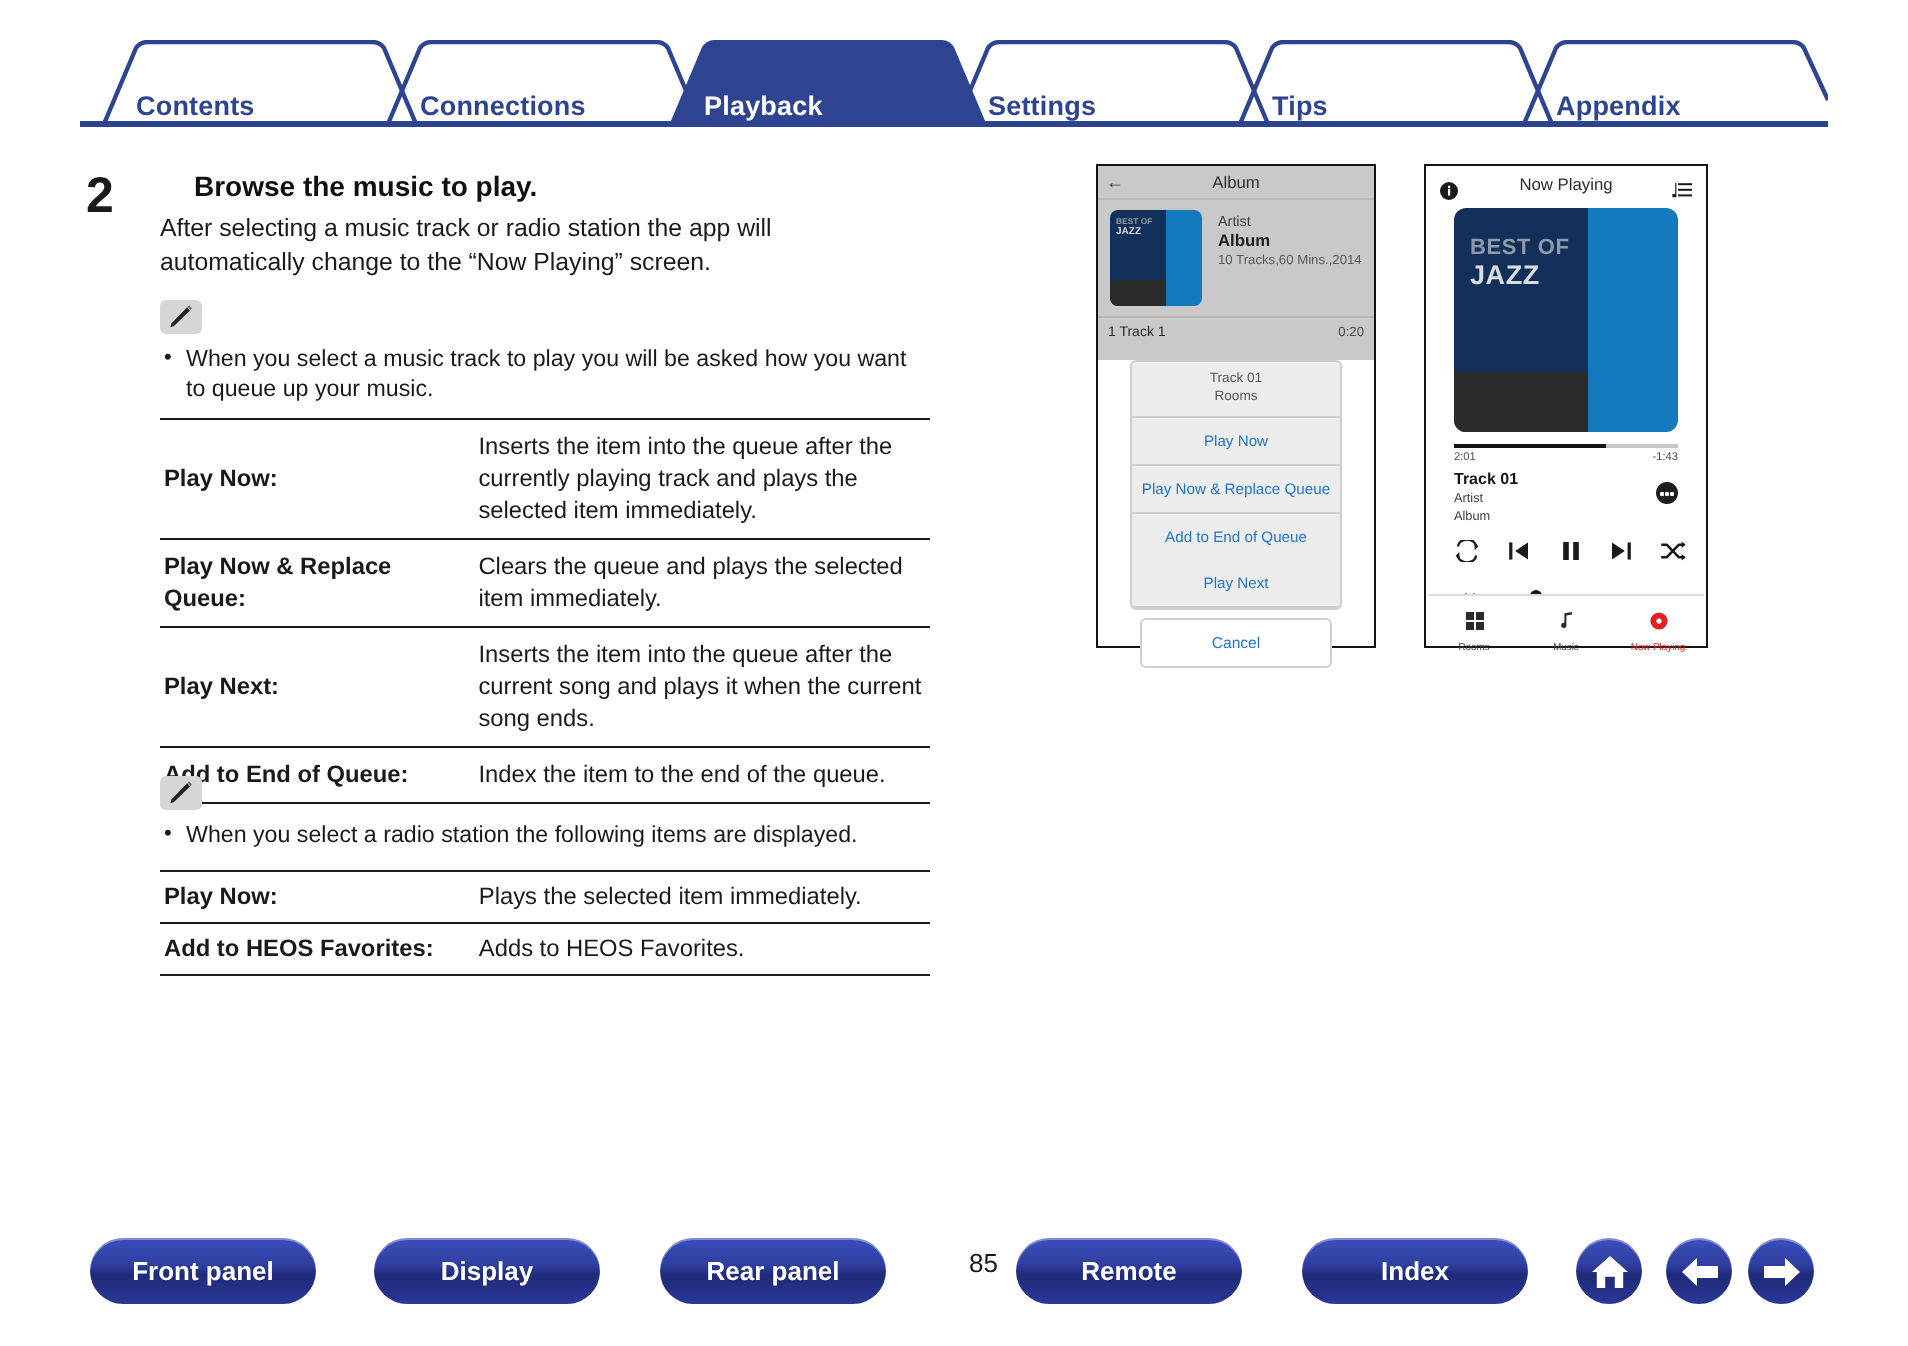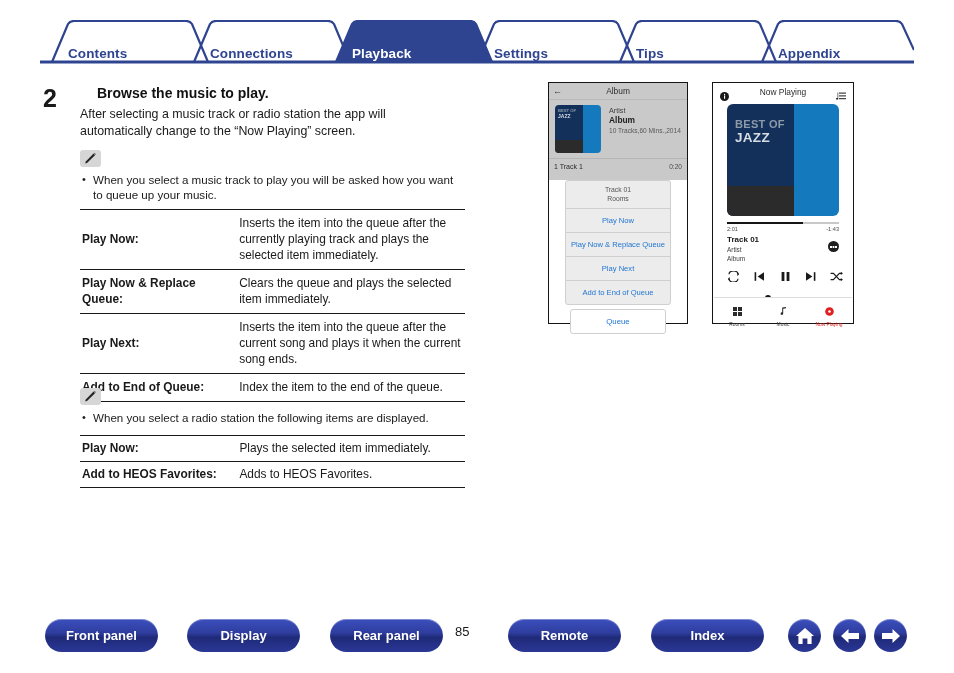--- a/index.html
+++ b/index.html
@@ -140,21 +140,21 @@
 
   
   .fbtn{
     position:absolute;top:619px;height:33px;
     border-radius:17px;
     background:linear-gradient(to bottom,#3b4fbd 0%,#2e3d9e 42%,#1f2a78 56%,#2b3896 100%);
     color:#fff;font-size:13px;font-weight:bold;
     display:flex;align-items:center;justify-content:center;
     box-shadow:inset 0 1px 0 rgba(255,255,255,.35);
   }
-  .pageno{position:absolute;top:624px;left:455px;width:44px;text-align:left;font-size:13px;color:#1a1a1a;}
+  .pageno{position:absolute;top:624px;left:455px;width:44px;text-align:right;font-size:13px;color:#1a1a1a;}
   .circbtn{
     position:absolute;top:619px;width:33px;height:33px;border-radius:50%;
     background:linear-gradient(to bottom,#3b4fbd 0%,#2e3d9e 42%,#1f2a78 56%,#2b3896 100%);
     display:flex;align-items:center;justify-content:center;
     box-shadow:inset 0 1px 0 rgba(255,255,255,.35);
   }
 </style>
 </head>
 <body>
 
@@ -266,24 +266,24 @@
   </div>
   <div class="p1-gap"></div>
   <div class="sheet">
     <div class="sheet-grp">
       <div class="sheet-hdr">
         <div>Track 01</div>
         <div>Rooms</div>
       </div>
       <div class="sheet-item">Play Now</div>
       <div class="sheet-item">Play Now &amp; Replace Queue</div>
+      <div class="sheet-item last">Add to End of Queue</div>
       <div class="sheet-item">Play Next</div>
-      <div class="sheet-item last">Add to End of Queue</div>
-    </div>
-    <div class="sheet-cancel">Queue</div>
+    </div>
+    <div class="sheet-cancel">Cancel</div>
   </div>
   <div class="p1-foot"></div>
 </div>
 
 <div class="phone" id="phone2">
   <div class="p2-head">
     <div class="p2-info-ico">
       <svg width="9" height="9" viewBox="0 0 9 9">
           <circle cx="4.5" cy="4.5" r="4.5" fill="#1a1a1a"></circle>
           <rect x="4" y="3.4" width="1.1" height="3.4" fill="#fff"></rect>

